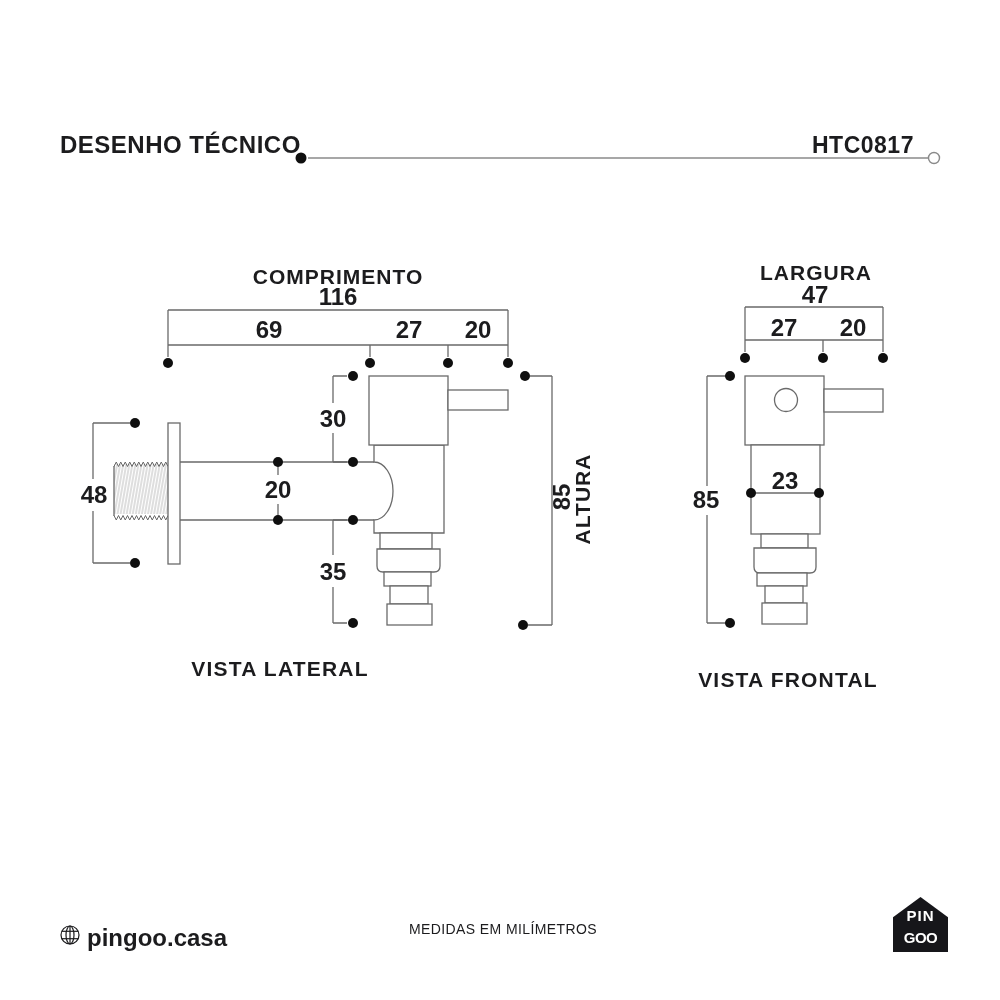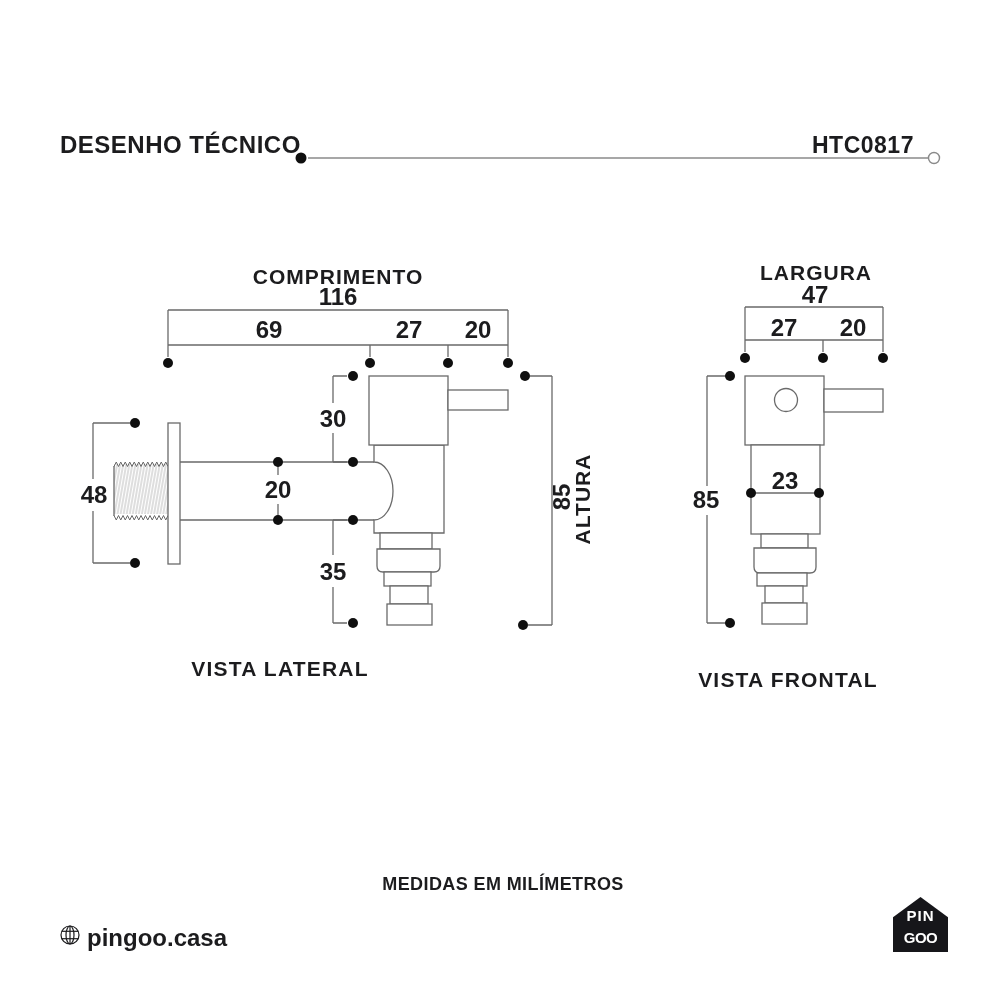--- a/index.html
+++ b/index.html
@@ -7,21 +7,21 @@
     position:relative;width:1000px;height:1000px;background:#ffffff;
     font-family:"Liberation Sans",sans-serif;color:#1c1c1e;overflow:hidden;margin:0 auto;
   }
   .abs{position:absolute;}
   .page-title{left:60px;top:131px;font-size:24px;font-weight:700;letter-spacing:.5px;}
   .product-code{left:812px;top:132px;font-size:23px;font-weight:700;letter-spacing:.5px;}
   .caption{font-size:21px;font-weight:700;letter-spacing:1.2px;transform:translateX(-50%);white-space:nowrap;}
   .caption.lateral{left:280px;top:657px;}
   .caption.frontal{left:788px;top:659px;margin-top:9px;}
   .brand{left:87px;top:924px;font-size:24px;font-weight:700;}
-  .units-note{left:503px;top:874px;font-size:18px;font-weight:700;letter-spacing:.4px;transform:translateX(-50%);white-space:nowrap;}
+  .units-note{left:503px;top:921px;font-size:14px;font-weight:400;letter-spacing:.4px;transform:translateX(-50%);white-space:nowrap;}
   .pingoo-logo{
     left:893px;top:897px;width:55px;height:55px;background:#16161a;
     clip-path:polygon(50% 0%,100% 37%,100% 100%,0% 100%,0% 37%);
     display:flex;flex-direction:column;align-items:center;justify-content:flex-end;
     padding-bottom:7px;box-sizing:border-box;
   }
   .pingoo-logo span{color:#fff;font-size:15px;font-weight:700;line-height:.95;letter-spacing:1px;}
   .pingoo-logo span.goo{letter-spacing:-.5px;margin-top:8px;}
   svg text{font-family:"Liberation Sans",sans-serif;fill:#1c1c1e;}
   .dim-num{font-size:24px;font-weight:700;}

